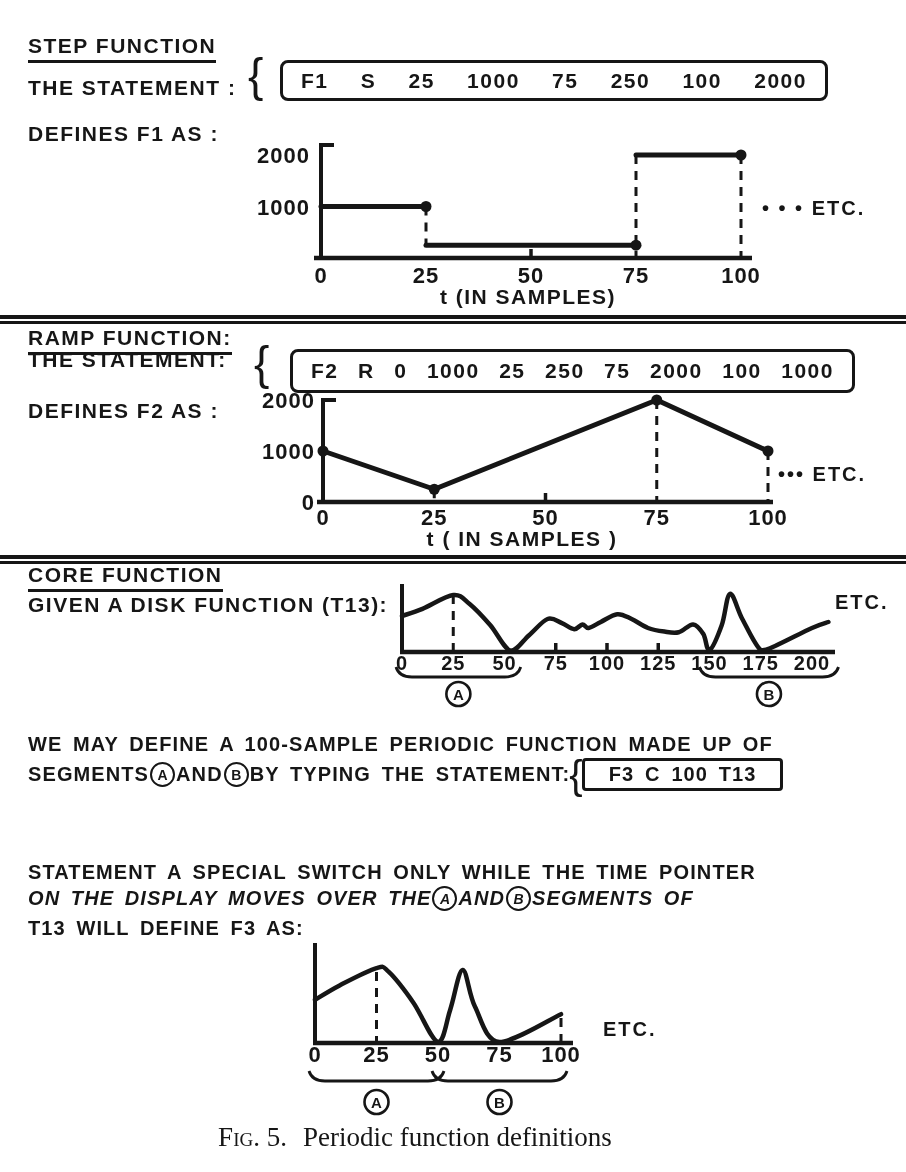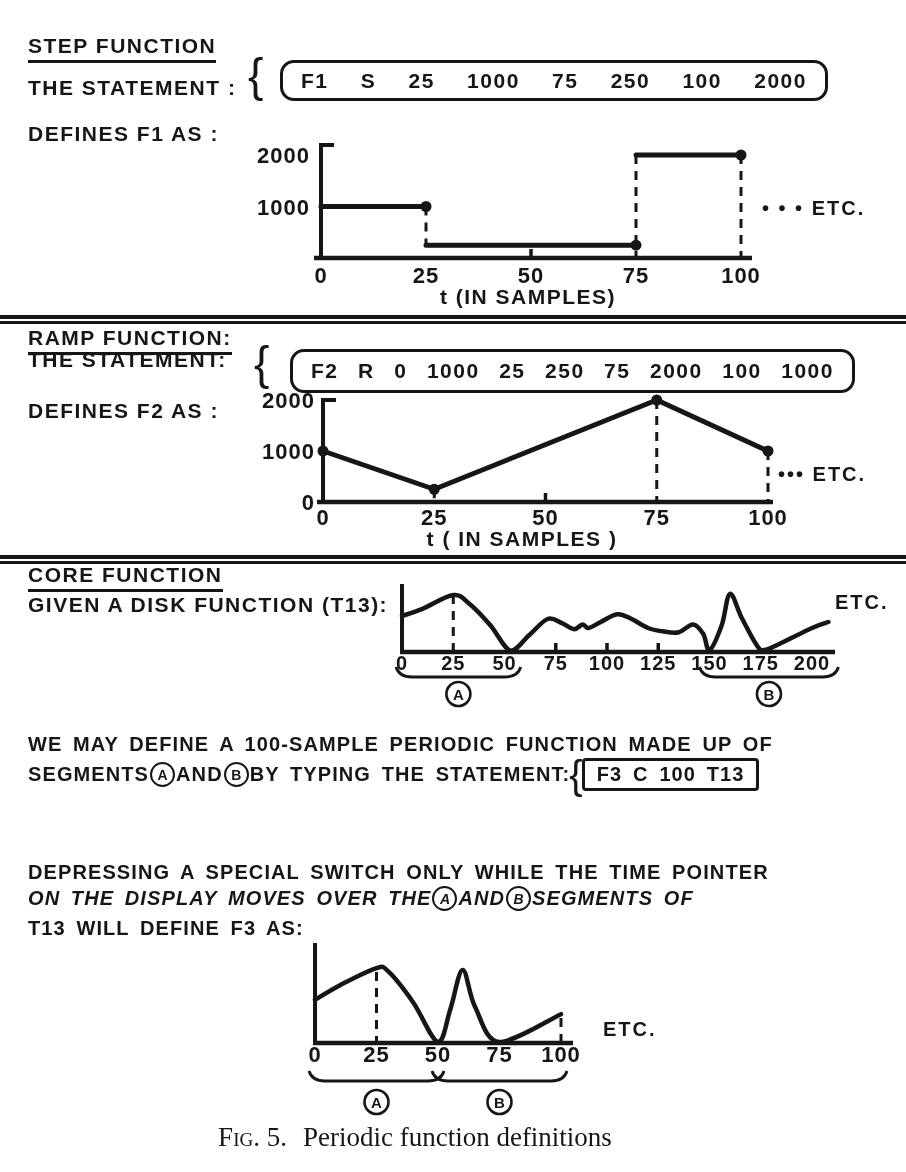--- a/index.html
+++ b/index.html
@@ -12,21 +12,21 @@
     border-bottom:3px solid currentColor; padding-bottom:2px; white-space:nowrap;
   }
   .label{
     position:absolute; font-size:21px; font-weight:bold; letter-spacing:1.5px; white-space:nowrap;
   }
   .brace{
     position:absolute; font-size:46px; font-weight:400; line-height:1; white-space:nowrap;
   }
   .stmt-box{
     position:absolute; display:flex; align-items:center; justify-content:space-between;
-    border:3.5px solid currentColor; border-radius:14px; padding:16px 18px;
+    border:3.5px solid currentColor; border-radius:8px; padding:16px 18px;
     font-size:21px; font-weight:bold; letter-spacing:1.5px; box-sizing:border-box; white-space:nowrap;
   }
   .rule{
     position:absolute; left:0; width:906px; height:2px;
     border-top:4px solid currentColor; border-bottom:3px solid currentColor;
   }
   .line{
     position:absolute; font-size:20px; font-weight:bold; letter-spacing:1.1px;
     word-spacing:4px; white-space:nowrap;
   }
@@ -37,21 +37,21 @@
   .circle{
     display:inline-flex; width:25px; height:25px; border:2.5px solid currentColor;
     border-radius:50%; align-items:center; justify-content:center;
     font-size:14px; font-weight:bold; letter-spacing:0; word-spacing:0; box-sizing:border-box; flex:0 0 auto;
   }
   .inline-brace{
     font-size:40px; font-weight:400; line-height:0.8; letter-spacing:0; margin:0 -2px; flex:0 0 auto;
   }
   .inline-box{
     display:inline-flex; align-items:center; gap:11px; border:3px solid currentColor;
-    border-radius:4px; padding:2px 12px; font-size:20px; font-weight:bold; letter-spacing:1px; word-spacing:0;
+    border-radius:4px; padding:2px 24px; font-size:20px; font-weight:bold; letter-spacing:1px; word-spacing:0;
   }
   #caption{
     position:absolute; left:0; top:1122px; width:830px; text-align:center;
     font-family:"Liberation Serif",serif; font-size:27px; color:#161616;
   }
   #caption .fig-label{ font-variant:small-caps; margin-right:16px; }
   #stage svg{ position:absolute; overflow:visible; }
   #stage svg text{ font-family:"Liberation Sans",sans-serif; font-weight:bold; fill:#161616; }
   #stage svg .tick{ letter-spacing:1px; }
   #stage svg .axis-label{ font-size:21px; letter-spacing:1.5px; }
@@ -182,21 +182,21 @@
     <span>BY TYPING THE STATEMENT:</span>
     <span class="inline-brace">{</span>
     <span class="inline-box">
         <span>F3</span>
         <span>C</span>
         <span>100</span>
         <span>T13</span>
       </span>
   </div>
 
-  <div class="line" style="left:28px; top:861px;">DEPRESSING A SPECIAL SWITCH ONLY WHILE THE TIME POINTER</div>
+  <div class="line" style="left:28px; top:861px;">STATEMENT A SPECIAL SWITCH ONLY WHILE THE TIME POINTER</div>
   <div class="linerow" style="left:28px; top:886px;font-style:italic;">
     <span>ON THE DISPLAY MOVES OVER THE</span>
     <span class="circle">A</span>
     <span>AND</span>
     <span class="circle">B</span>
     <span>SEGMENTS OF</span>
   </div>
   <div class="line" style="left:28px; top:917px;text-align:right;">T13 WILL DEFINE F3 AS:</div>
 
   <svg style="left:300px; top:935px;" width="396" height="185">

